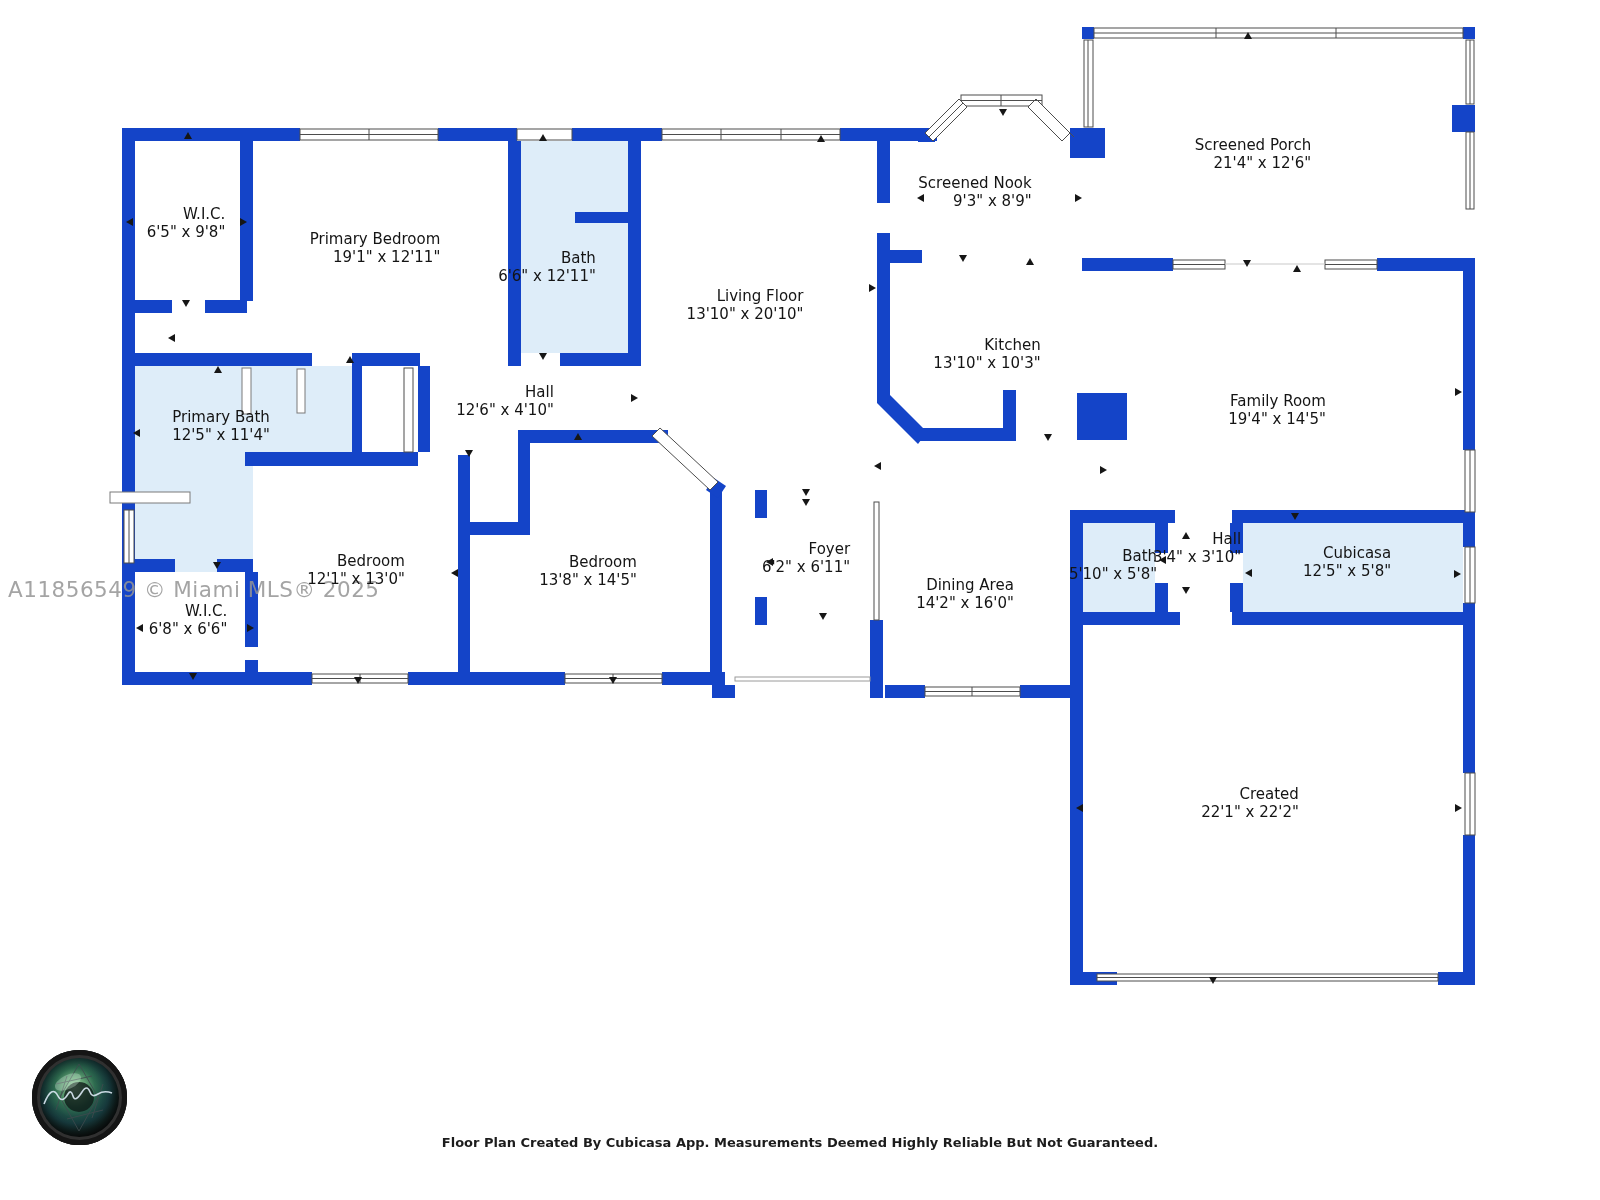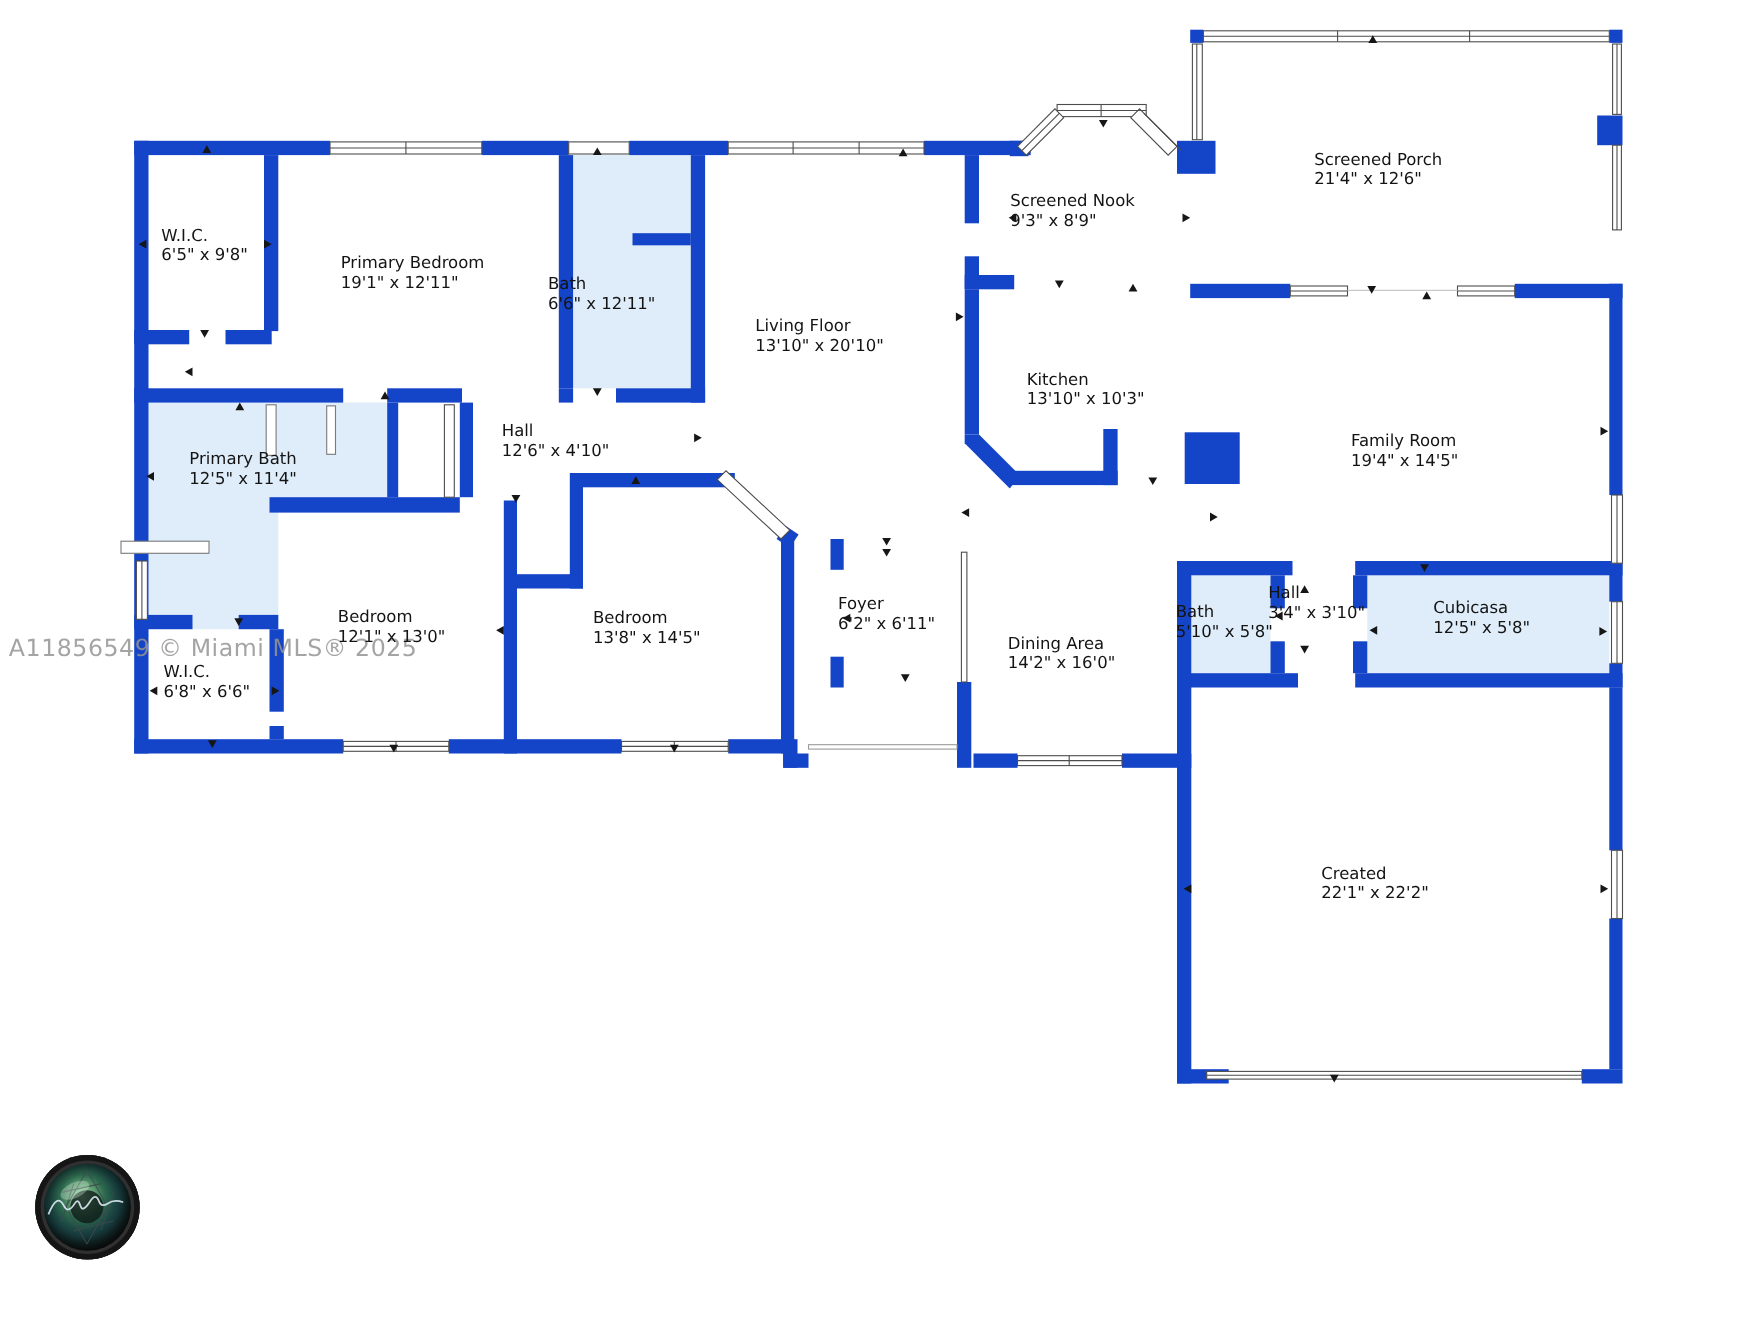--- a/index.html
+++ b/index.html
@@ -1,20 +1,20 @@
 <!DOCTYPE html>
 <html><head>
 <meta charset="utf-8">
 <style>
   html,body{margin:0;padding:0;background:#fff;}
   .stage{position:relative;width:1600px;height:1200px;background:#ffffff;overflow:hidden;
          font-family:"DejaVu Sans","Liberation Sans",sans-serif;}
   .plan-svg{position:absolute;left:0;top:0;z-index:2;}
   .room-label{position:absolute;z-index:4;transform:translate(-50%,-50%);
-              text-align:left;color:#141414;font-size:15px;line-height:1.22;white-space:nowrap;}
+              text-align:right;color:#141414;font-size:15px;line-height:1.22;white-space:nowrap;}
   .room-label .rn,.room-label .rd{display:block;}
   .watermark{position:absolute;z-index:3;left:8px;top:577px;font-size:21.5px;
              color:rgba(148,148,148,.85);letter-spacing:.5px;white-space:nowrap;}
   .caption{position:absolute;z-index:4;left:50%;top:1135px;transform:translateX(-50%);
            font-size:13px;font-weight:600;color:#1c1c1c;white-space:nowrap;}
   .logo{position:absolute;z-index:4;left:32px;top:1050px;width:95px;height:95px;border-radius:50%;
         background:radial-gradient(circle at 45% 40%, #b9e6c0 0%, #6fae7d 12%, #2e6b4f 26%,
                    #1d4a44 38%, #173a3d 46%, #10201f 56%, #0c0c0c 66%, #232323 74%,
                    #0a0a0a 84%, #1a1a1a 100%);
         box-shadow:inset 0 0 0 5px #151515, inset 0 0 0 8px #303030, inset 0 0 12px 10px rgba(0,0,0,.55);}
@@ -328,13 +328,14 @@
           <line x1="71" y1="34" x2="60" y2="68"></line>
         <line x1="24" y1="60" x2="35" y2="26"></line>
           <line x1="35" y1="69" x2="71" y2="60"></line>
       </g>
       <circle cx="47" cy="47" r="15" fill="#0e1a18" opacity="0.8"></circle>
       <ellipse cx="36" cy="32" rx="14" ry="7" fill="#cfe8d8" opacity="0.35" transform="rotate(-25 36 32)"></ellipse>
       <path d="M 12 54 q 8 -20 14 -8 q 4 8 10 -2 q 3 -5 5 2 q 2 7 9 -4 q 5 -8 8 0 q 2 6 8 2 q 6 -4 14 -1" fill="none" stroke="#dce9f4" stroke-width="1.6" opacity="0.9"></path>
     </svg>
   </div>
 
+  <div class="caption">Floor Plan Created By Cubicasa App. Measurements Deemed Highly Reliable But Not Guaranteed.</div>
 </div>
 
 </body></html>

